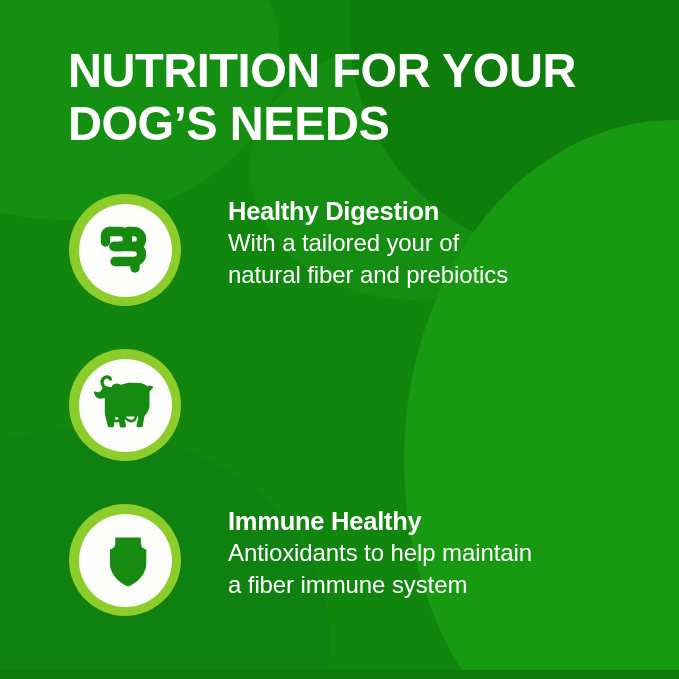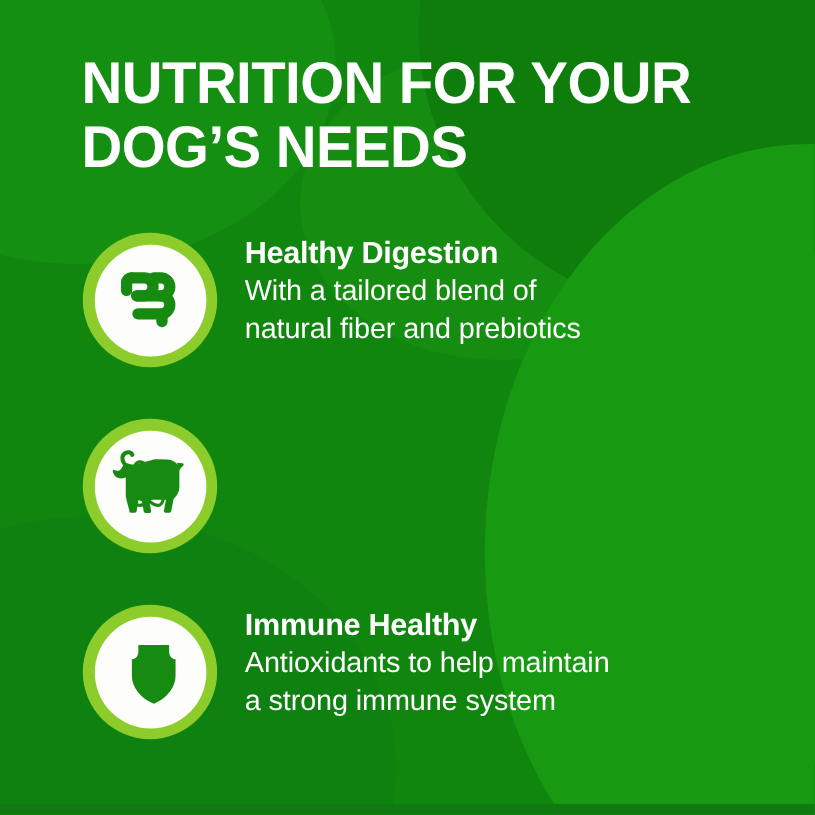--- a/index.html
+++ b/index.html
@@ -77,20 +77,21 @@
     position: absolute;
     left: 0;
     top: 182px;
     width: 679px;
   }
   .feature {
     position: relative;
     display: flex;
     align-items: flex-start;
     height: 155px;
+    gap: 24px;
   }
   .badge {
     position: relative;
     flex: 0 0 auto;
     width: 112px;
     height: 112px;
     margin-left: 69px;
     margin-top: 12px;
     border-radius: 50%;
     background: #8ccd2b;
@@ -158,21 +159,21 @@
               <path d="M20 27.5 H40 a7.5 7.5 0 0 1 0 15 H21"></path>
               <path d="M15.5 12.5 a4 4 0 0 0 -4 4 V23"></path>
               <path d="M40 27.5 a7.5 7.5 0 0 0 0 -15 H34"></path>
               <path d="M41 42.5 V49"></path>
             </g>
           </svg>
         </div>
       </div>
       <div class="ftext">
         <div class="ftitle">Healthy Digestion</div>
-        <div class="fdesc">With a tailored blend of
+        <div class="fdesc">With a tailored your of
 natural fiber and prebiotics</div>
       </div>
     </div>
 
     <div class="feature">
       <div class="badge">
         <div class="disc">
           <svg width="68" height="64" viewBox="0 0 68 64">
 
             <path fill="#178a12" d="
@@ -252,18 +253,18 @@
                      a4 4 0 0 0 4 -4
                      V10
                      a1.5 1.5 0 0 1 1.5 -1.5
                      Z"></path>
           </svg>
         </div>
       </div>
       <div class="ftext">
         <div class="ftitle">Immune Healthy</div>
         <div class="fdesc">Antioxidants to help maintain
-a strong immune system</div>
+a fiber immune system</div>
       </div>
     </div>
 
   </div>
 </div>
 
 </body></html>

